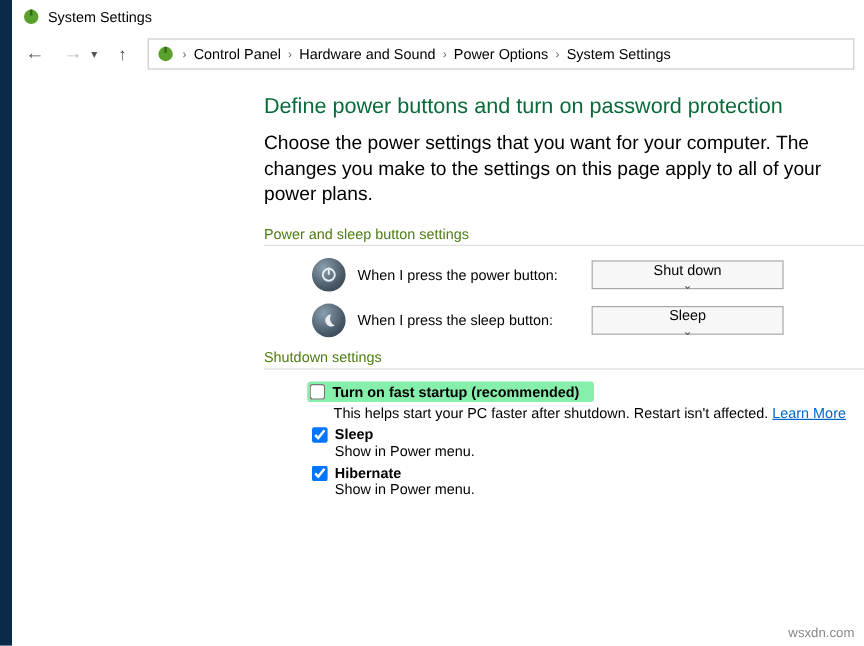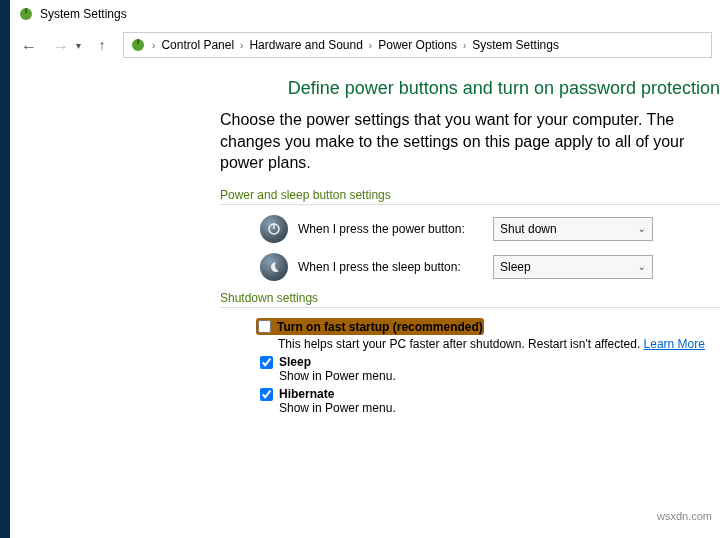--- a/index.html
+++ b/index.html
@@ -65,21 +65,21 @@
     }
     h1.page-title { color: #0a6b3a; }
     .page-title { color:#0b6a3b; }
     .page-title { color:#0a6a39; font-size:19px; }
     .page-title { color:#0a6a39; }
     .page-title { color:#006c3b; }
     .page-title { color:#00703c; }
     .page-title { color:#00703c; font-weight:400; }
     .page-title { color:#006a37; }
     .page-title { color:#006a37; }
-    .page-title { color:#1a5fa0; color:#006a37;text-align:right; }
+    .page-title { color:#1a5fa0; color:#006a37; }
     .page-title { color:#1a6aa3; }
     .page-title { color:#15599e; }
     .desc {
       font-size: 16px;
       color: #000;
       margin-bottom: 14px;
       line-height: 1.35;
     }
     .section-label {
       font-size: 12px;
@@ -108,50 +108,51 @@
     .combo {
       border: 1px solid #aaa;
       background: #f7f7f7;
       height: 24px;
       width: 160px;
       display: inline-flex;
       align-items: center;
       justify-content: space-between;
       padding: 0 6px;
       font-size: 12px;
+      flex-direction: column;
     }
     .combo .caret { font-size: 10px; color: #555; }
     .shutdown-block { margin-top: 4px; }
     .opt {
       display: flex;
       align-items: flex-start;
       gap: 6px;
       margin: 4px 0 0 40px;
       font-size: 12px;
     }
     .opt input[type="checkbox"] {
       width: 13px; height: 13px; margin-top: 1px;
     }
     .opt .opt-body { display: flex; flex-direction: column; }
     .opt .opt-title { font-weight: 700; }
     .opt .opt-sub { font-weight: 400; }
     .highlight-box {
-      background: #a16207;
-      padding: 2px 1px 1px 2px;
+      background: #86efac;
+      padding: 2px 12px 1px 2px;
       display: inline-flex;
       align-items: center;
       gap: 6px;
       border-radius: 3px;
       margin-left: 36px;
     }
     a.link { color: #0066cc; }
     .watermark {
       position: absolute;
       right: 8px;
-      bottom: 16px;
+      bottom: 4px;
       font-size: 11px;
       color: #888;
     }
   </style>
 </head>
 <body>
 
 <div class="titlebar">
   <span class="app-icon">
     <svg width="16" height="16" viewBox="0 0 16 16">

